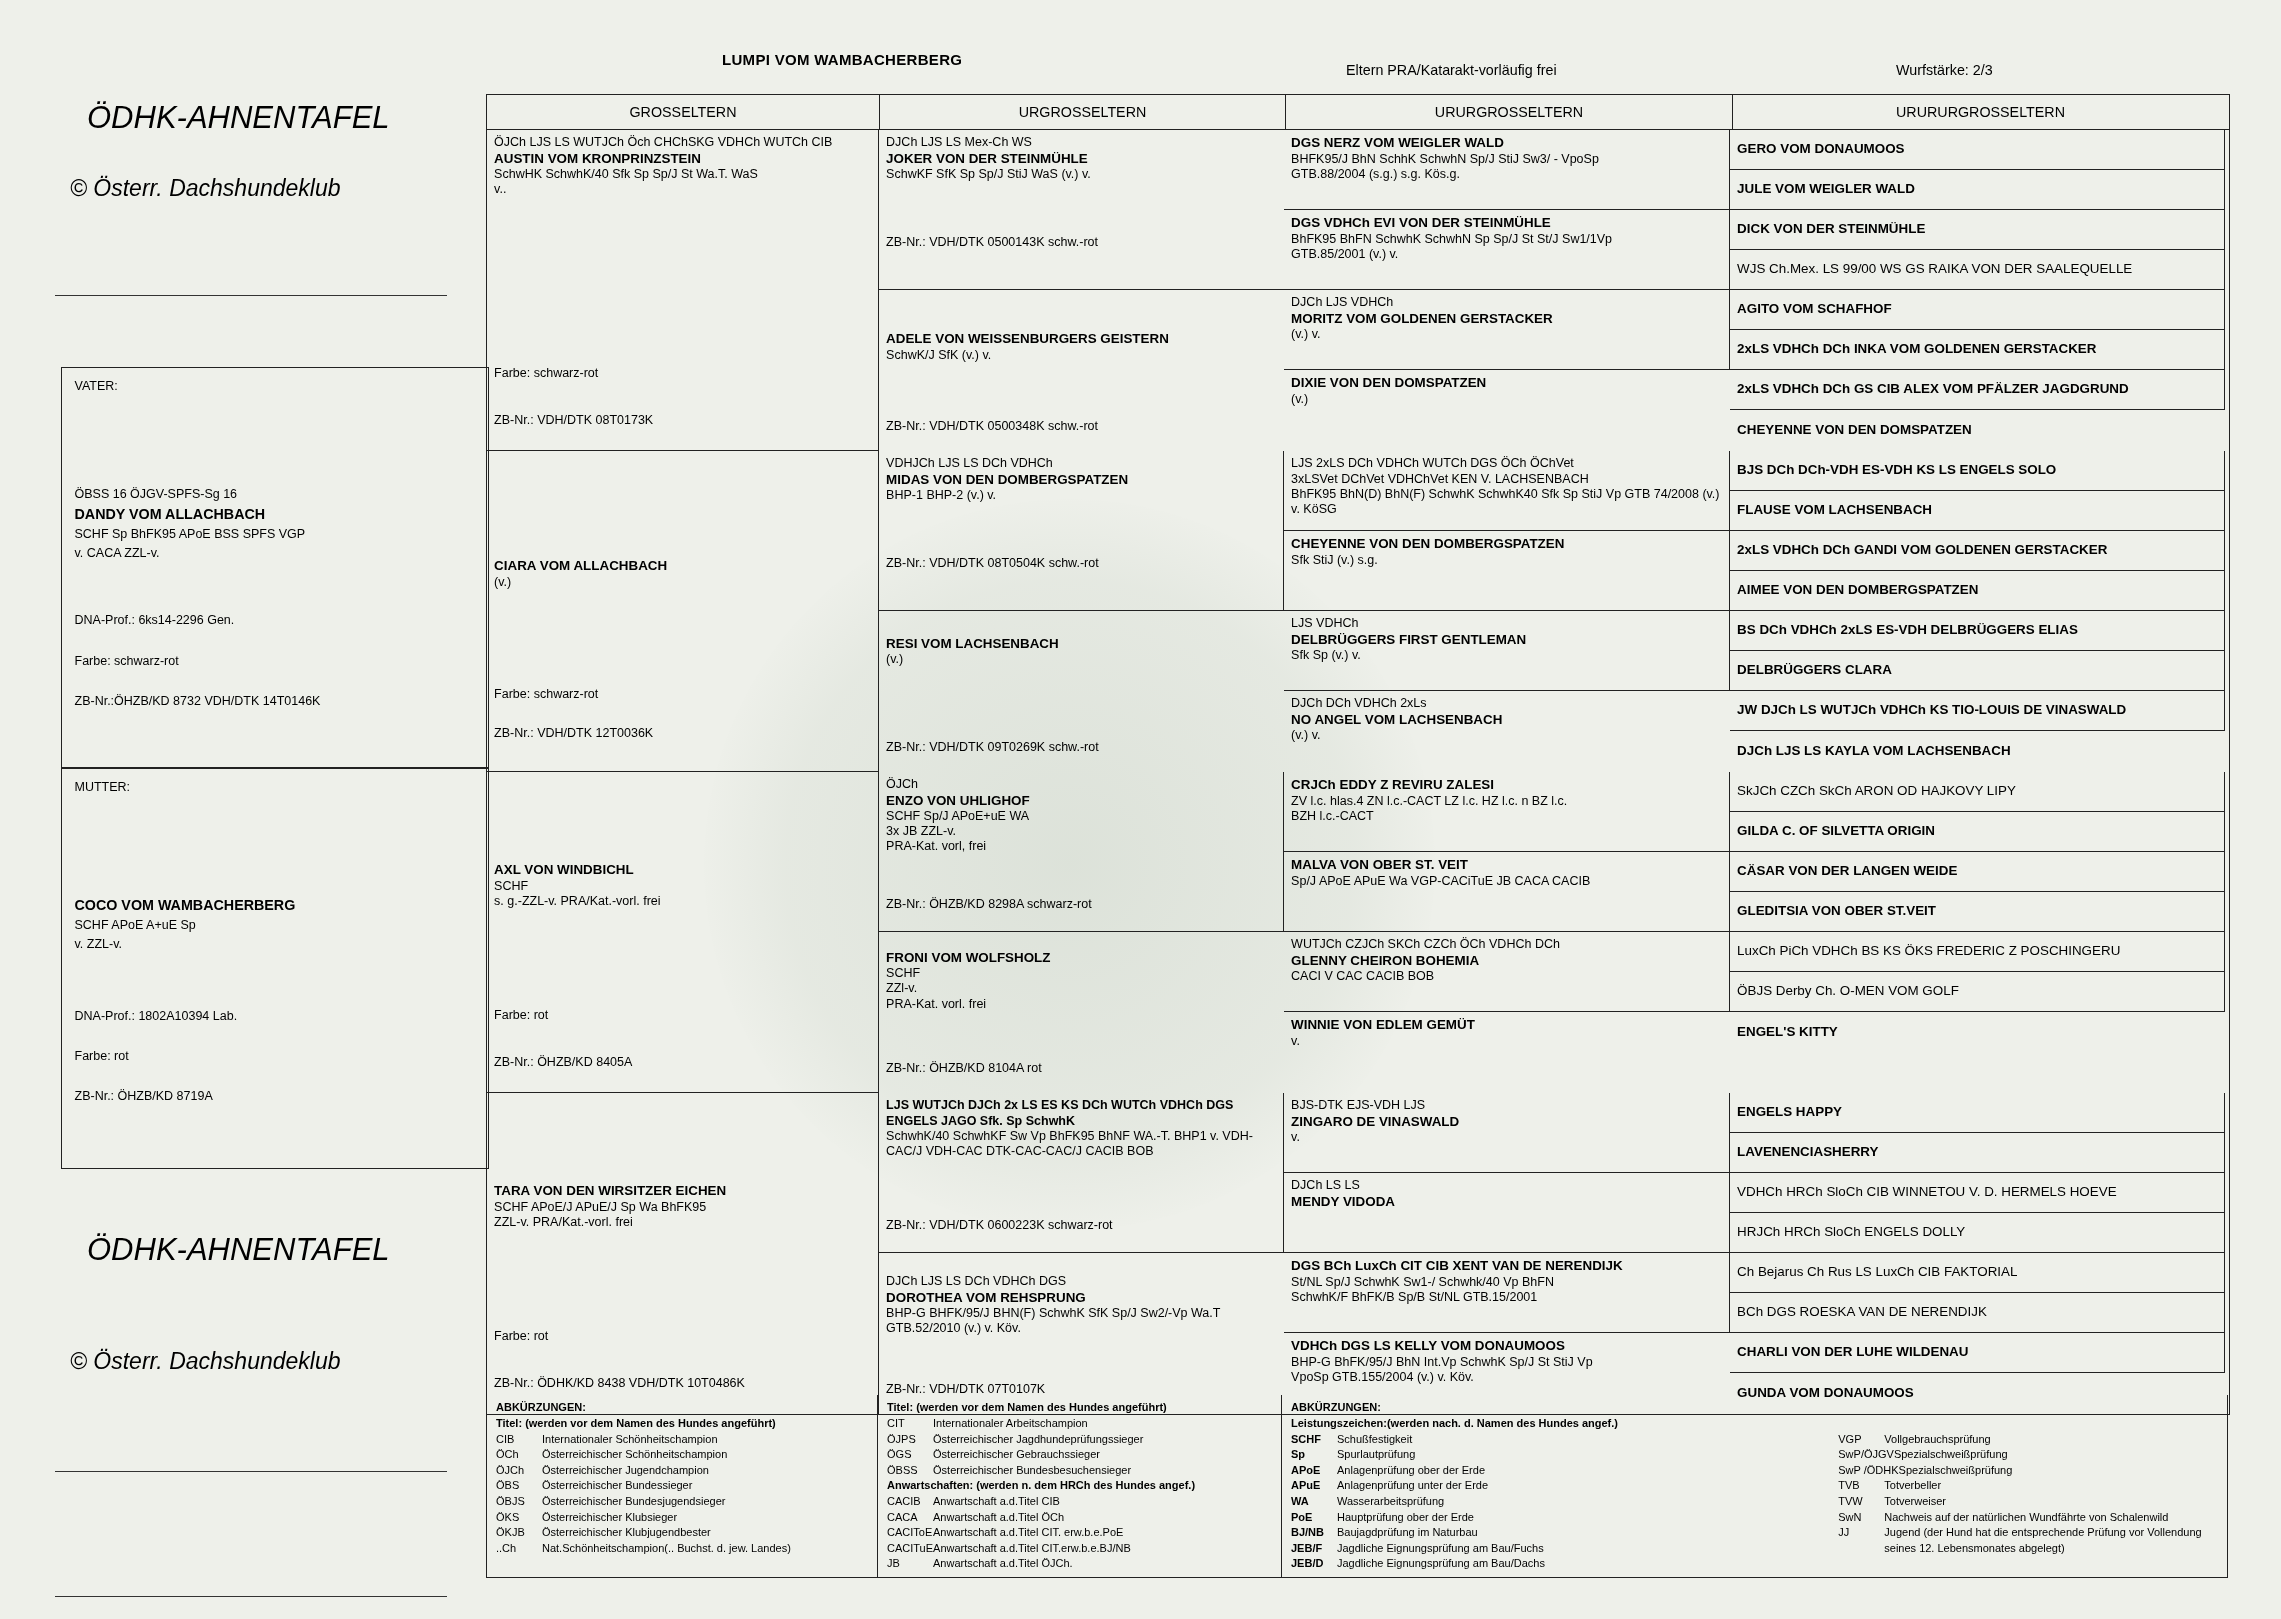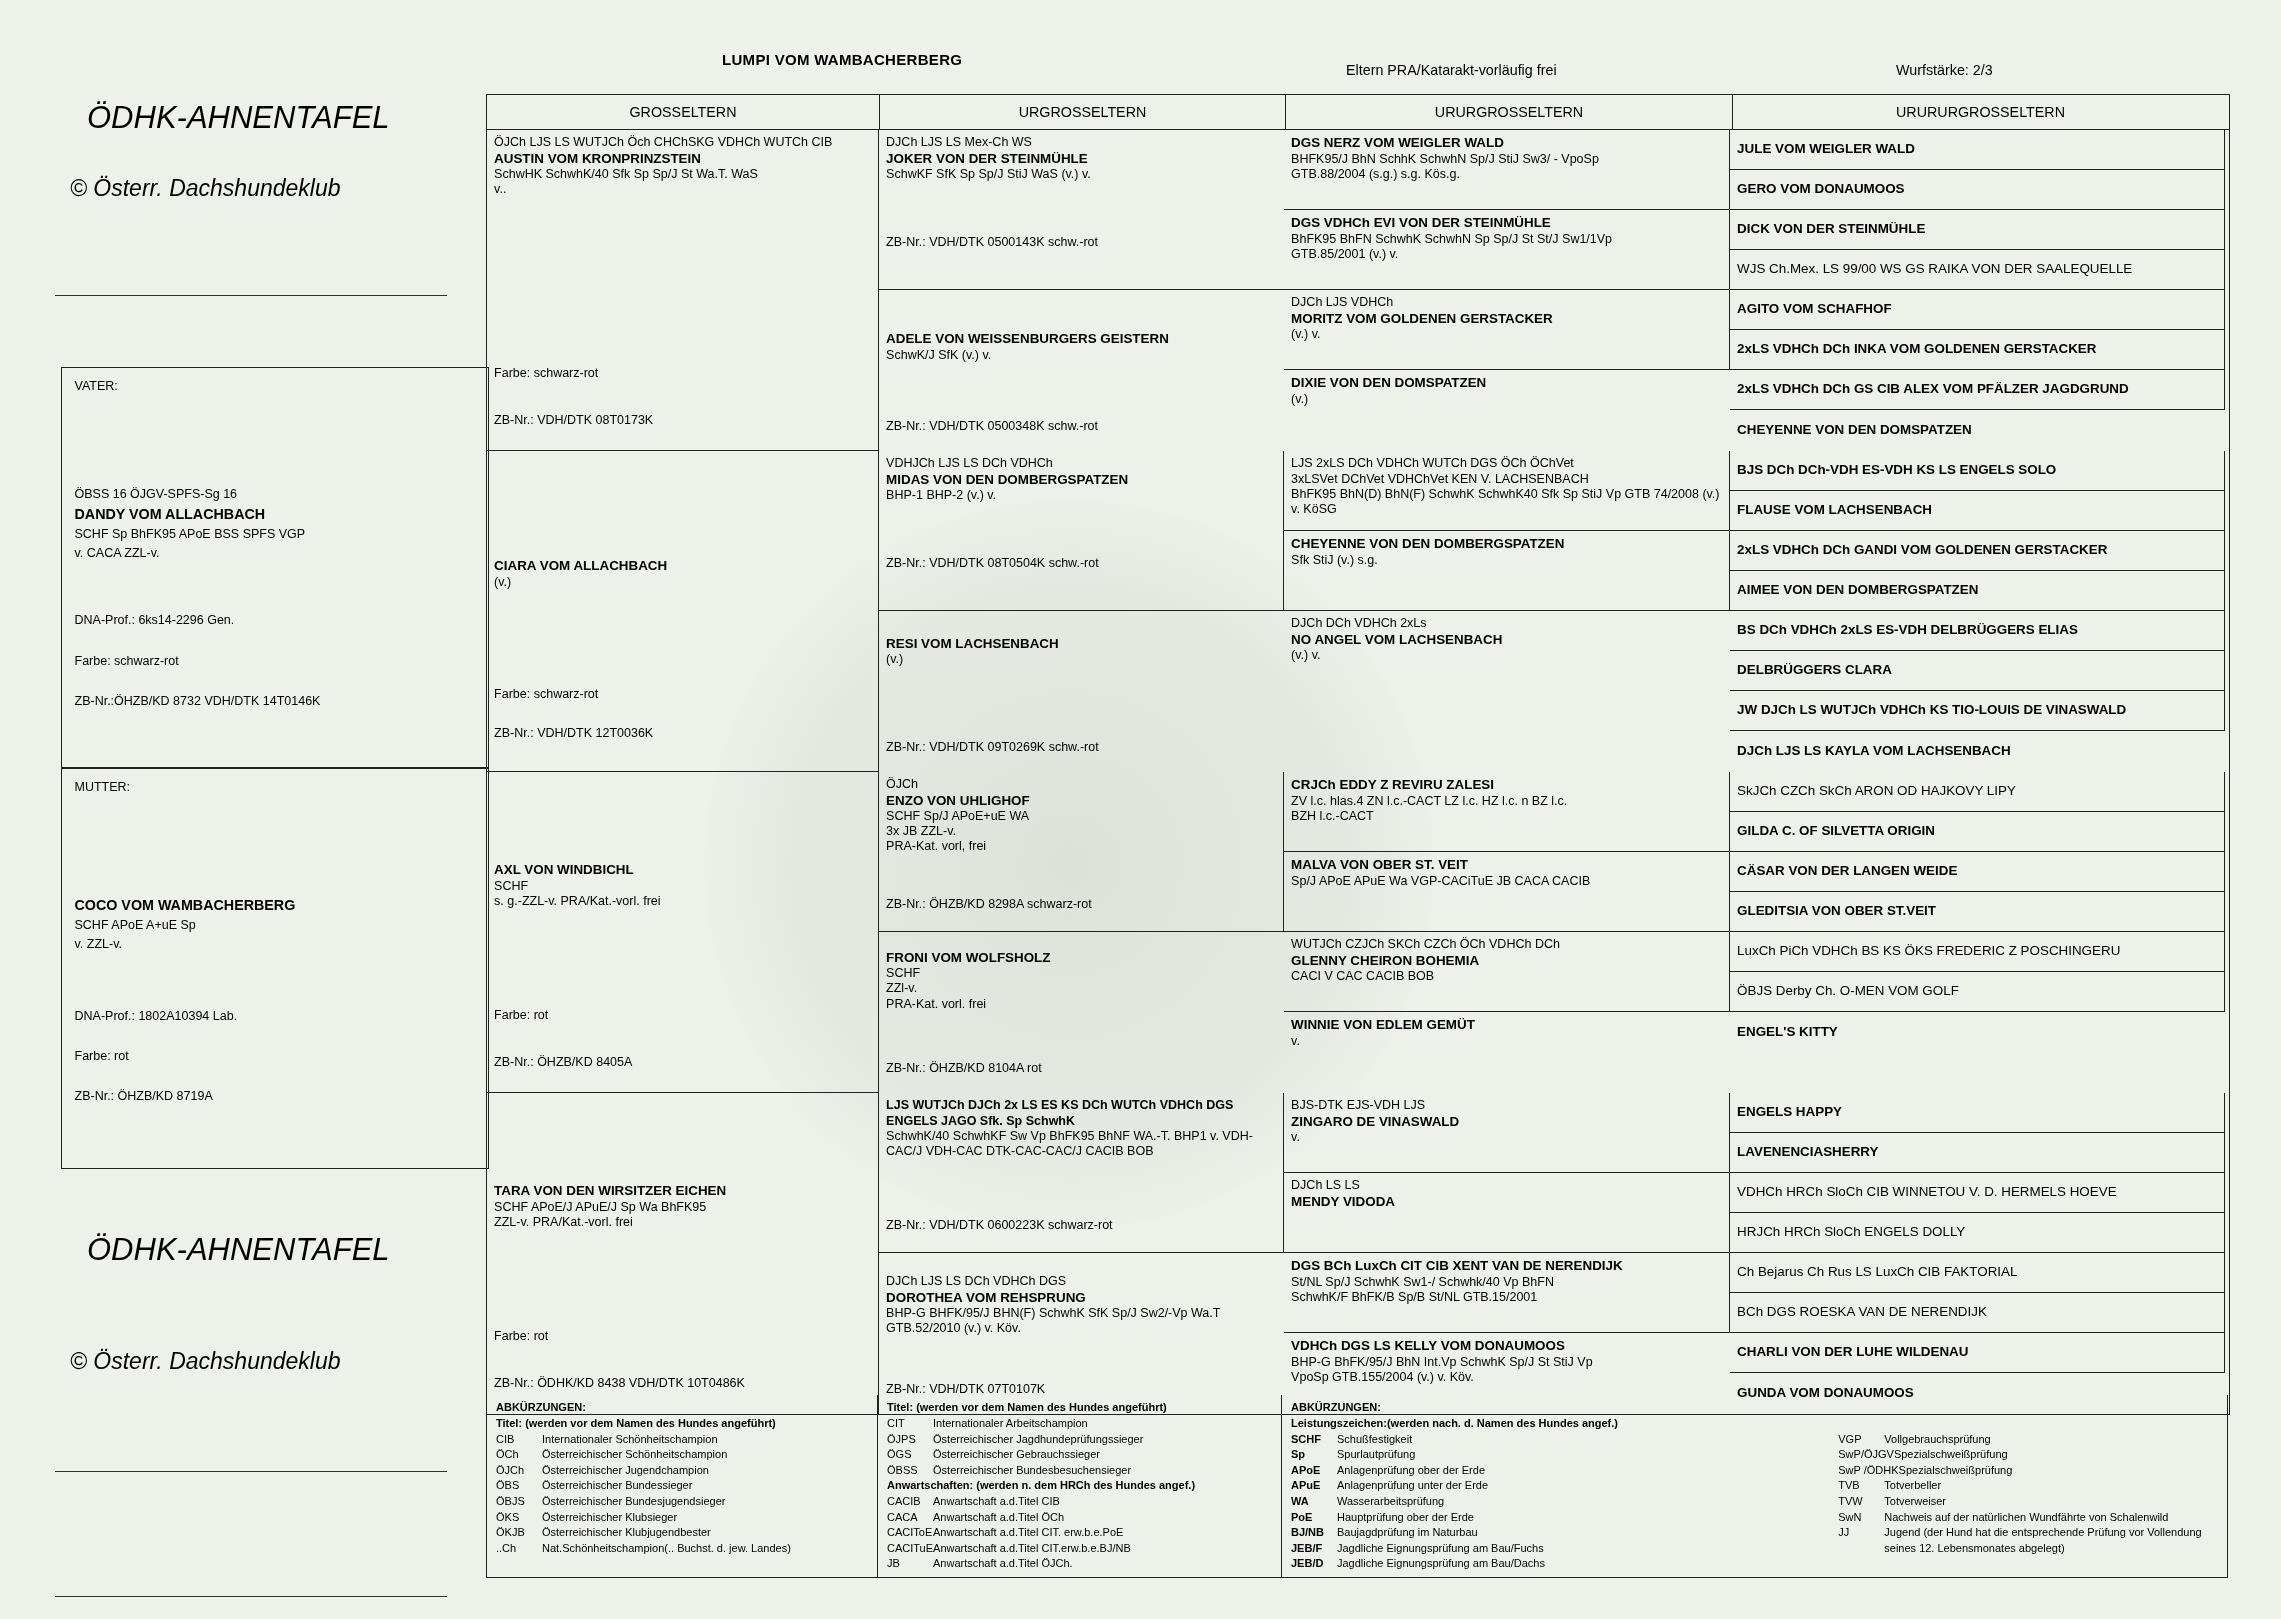--- a/index.html
+++ b/index.html
@@ -164,24 +164,24 @@
             <div class="small">(v.) v.</div>
           </div>
           <div class="cell uu-cell" style="height:80px;border-bottom:none;">
             <div class="b">DIXIE VON DEN DOMSPATZEN</div>
             <div class="small">(v.)</div>
           </div>
         </div>
 
         <div style="width:495px;">
           <div class="cell uuu-cell" style="height:40px;">
+              <span class="b">GERO VOM DONAUMOOS</span>
+            </div>
+          <div class="cell uuu-cell" style="height:40px;">
               <span class="b">JULE VOM WEIGLER WALD</span>
-            </div>
-          <div class="cell uuu-cell" style="height:40px;">
-              <span class="b">GERO VOM DONAUMOOS</span>
             </div>
           <div class="cell uuu-cell" style="height:40px;">
               <span class="b">DICK VON DER STEINMÜHLE</span>
             </div>
           <div class="cell uuu-cell" style="height:40px;">
               <span>WJS Ch.Mex. LS 99/00 WS GS RAIKA VON DER SAALEQUELLE</span>
             </div>
           <div class="cell uuu-cell" style="height:40px;">
               <span class="b">AGITO VOM SCHAFHOF</span>
             </div>
@@ -223,20 +223,25 @@
 
         <div style="width:446px;">
           <div class="cell uu-cell" style="height:80px;">
             <div class="small">LJS 2xLS DCh VDHCh WUTCh DGS ÖCh ÖChVet</div>
             <div class="small">3xLSVet DChVet VDHChVet  KEN V. LACHSENBACH</div>
             <div class="small">BhFK95 BhN(D) BhN(F) SchwhK SchwhK40 Sfk Sp StiJ Vp GTB 74/2008 (v.) v. KöSG</div>
           </div>
           <div class="cell uu-cell" style="height:80px;">
             <div class="b">CHEYENNE VON DEN DOMBERGSPATZEN</div>
             <div class="small">Sfk StiJ   (v.) s.g.</div>
+          </div>
+          <div class="cell uu-cell" style="height:80px;">
+            <div class="small">LJS VDHCh</div>
+            <div class="b">DELBRÜGGERS FIRST GENTLEMAN</div>
+            <div class="small">Sfk Sp  (v.)  v.</div>
           </div>
           <div class="cell uu-cell" style="height:80px;border-bottom:none;">
             <div class="small">DJCh DCh VDHCh  2xLs</div>
             <div class="b">NO ANGEL VOM LACHSENBACH</div>
             <div class="small">(v.) v.</div>
           </div>
         </div>
 
         <div style="width:495px;">
           <div class="cell uuu-cell" style="height:40px;">

